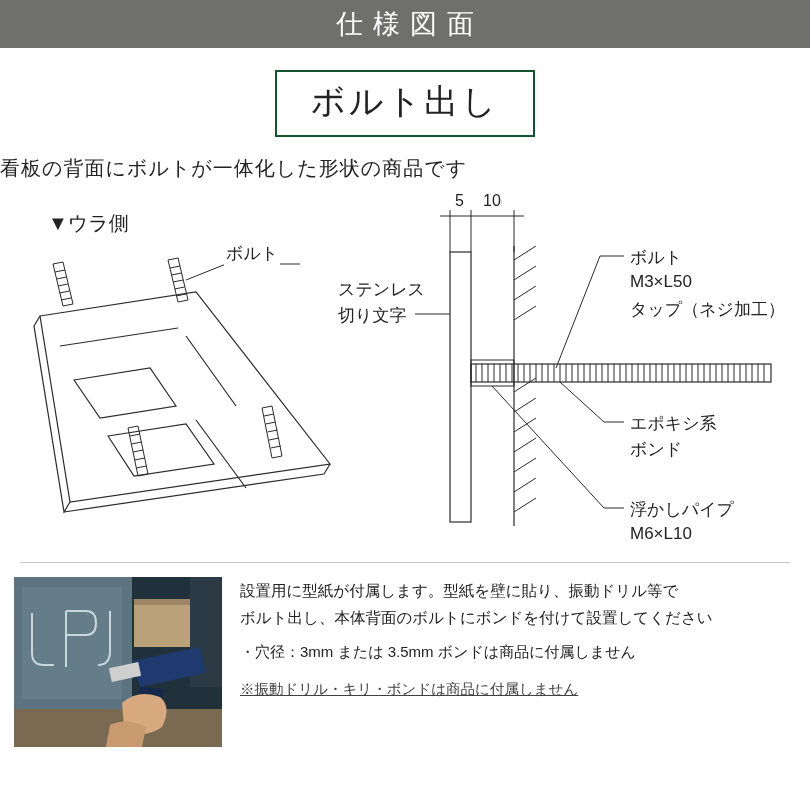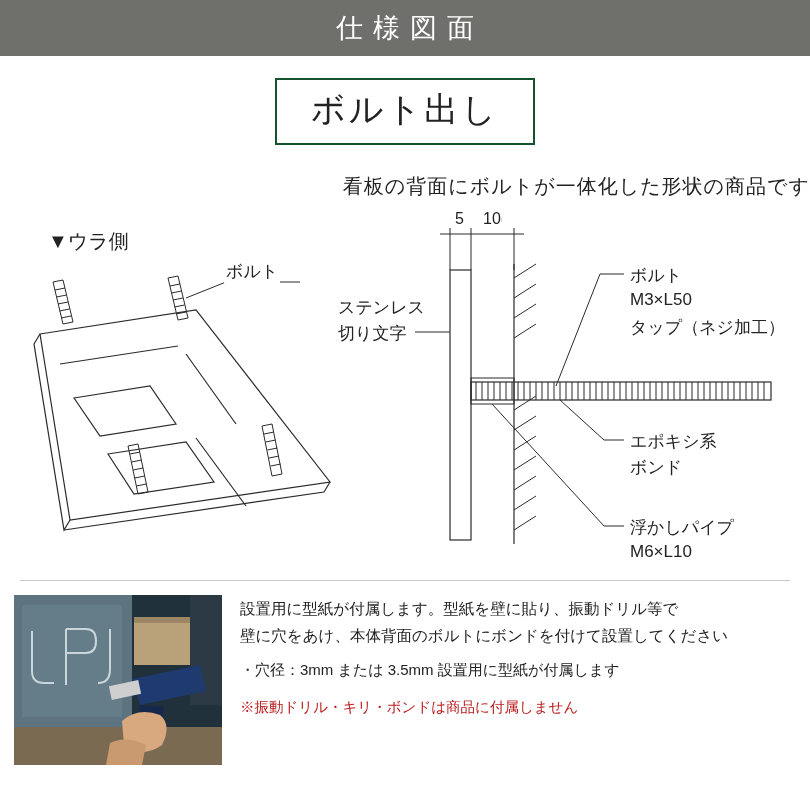--- a/index.html
+++ b/index.html
@@ -12,21 +12,21 @@
     height: 810px;
     font-family: "Liberation Sans", sans-serif;
     color: #222;
     overflow: hidden;
     position: relative;
   }
 
   
   .header-bar {
     width: 810px;
-    height: 56px;
+    height: 48px;
     background: #6f6f6c;
     display: flex;
     align-items: center;
     justify-content: center;
     box-sizing: border-box;
   }
   .header-title {
     color: #ffffff;
     font-size: 27px;
     letter-spacing: 10px;
@@ -43,24 +43,24 @@
   .title-box {
     border: 2px solid #14532d;
     padding: 8px 34px 12px 34px;
     font-size: 34px;
     letter-spacing: 3px;
     color: #222;
     line-height: 1.25;
   }
 
   .subtitle {
-    text-align: right;
+    text-align: left;
     font-size: 20px;
     letter-spacing: 1px;
-    margin-top: 28px;
+    margin-top: 18px;
     color: #222;
   }
 
   
   .drawing-area {
     position: relative;
     width: 810px;
     height: 360px;
     margin-top: 14px;
   }
@@ -102,23 +102,24 @@
     padding-right: 2px;
   }
   .bottom-text .lead {
     font-size: 15.5px;
   }
   .bottom-text .bullet {
     font-size: 15px;
     margin-top: 2px;
   }
   .note-red {
-    color: #b91c1c;
+    color: #404040;
     font-size: 14.5px;
     margin-top: 12px;
+    text-decoration: underline;
   }
   .small-gap { height: 6px; }
 </style>
 </head>
 <body>
 
 <div class="header-bar">
   <div class="header-title">仕様図面</div>
 </div>
 
@@ -354,18 +355,18 @@
       <path d="M 118 84 L 186 70 L 192 96 L 126 110 Z" fill="#1f3a6e"></path>
       <path d="M 126 110 L 150 112 L 146 140 L 120 136 Z" fill="#16294d"></path>
       <rect x="96" y="88" width="30" height="14" fill="#cfcfcf" transform="rotate(-12 111 95)"></rect>
 
       <path d="M 108 126 Q 124 112 146 120 Q 158 130 148 150 Q 128 164 110 150 Z" fill="#d8a97f"></path>
       <path d="M 96 148 Q 112 140 132 150 L 128 170 L 92 170 Z" fill="#c99a70"></path>
     </svg>
   </div>
   <div class="bottom-text">
     <div class="lead">設置用に型紙が付属します。型紙を壁に貼り、振動ドリル等で</div>
-    <div class="lead">壁に穴をあけ、本体背面のボルトにボンドを付けて設置してください</div>
+    <div class="lead">ボルト出し、本体背面のボルトにボンドを付けて設置してください</div>
     <div class="small-gap"></div>
-    <div class="bullet">・穴径：3mm または 3.5mm 設置用に型紙が付属します</div>
+    <div class="bullet">・穴径：3mm または 3.5mm ボンドは商品に付属しません</div>
     <div class="note-red">※振動ドリル・キリ・ボンドは商品に付属しません</div>
   </div>
 </div>
 
 </body></html>

